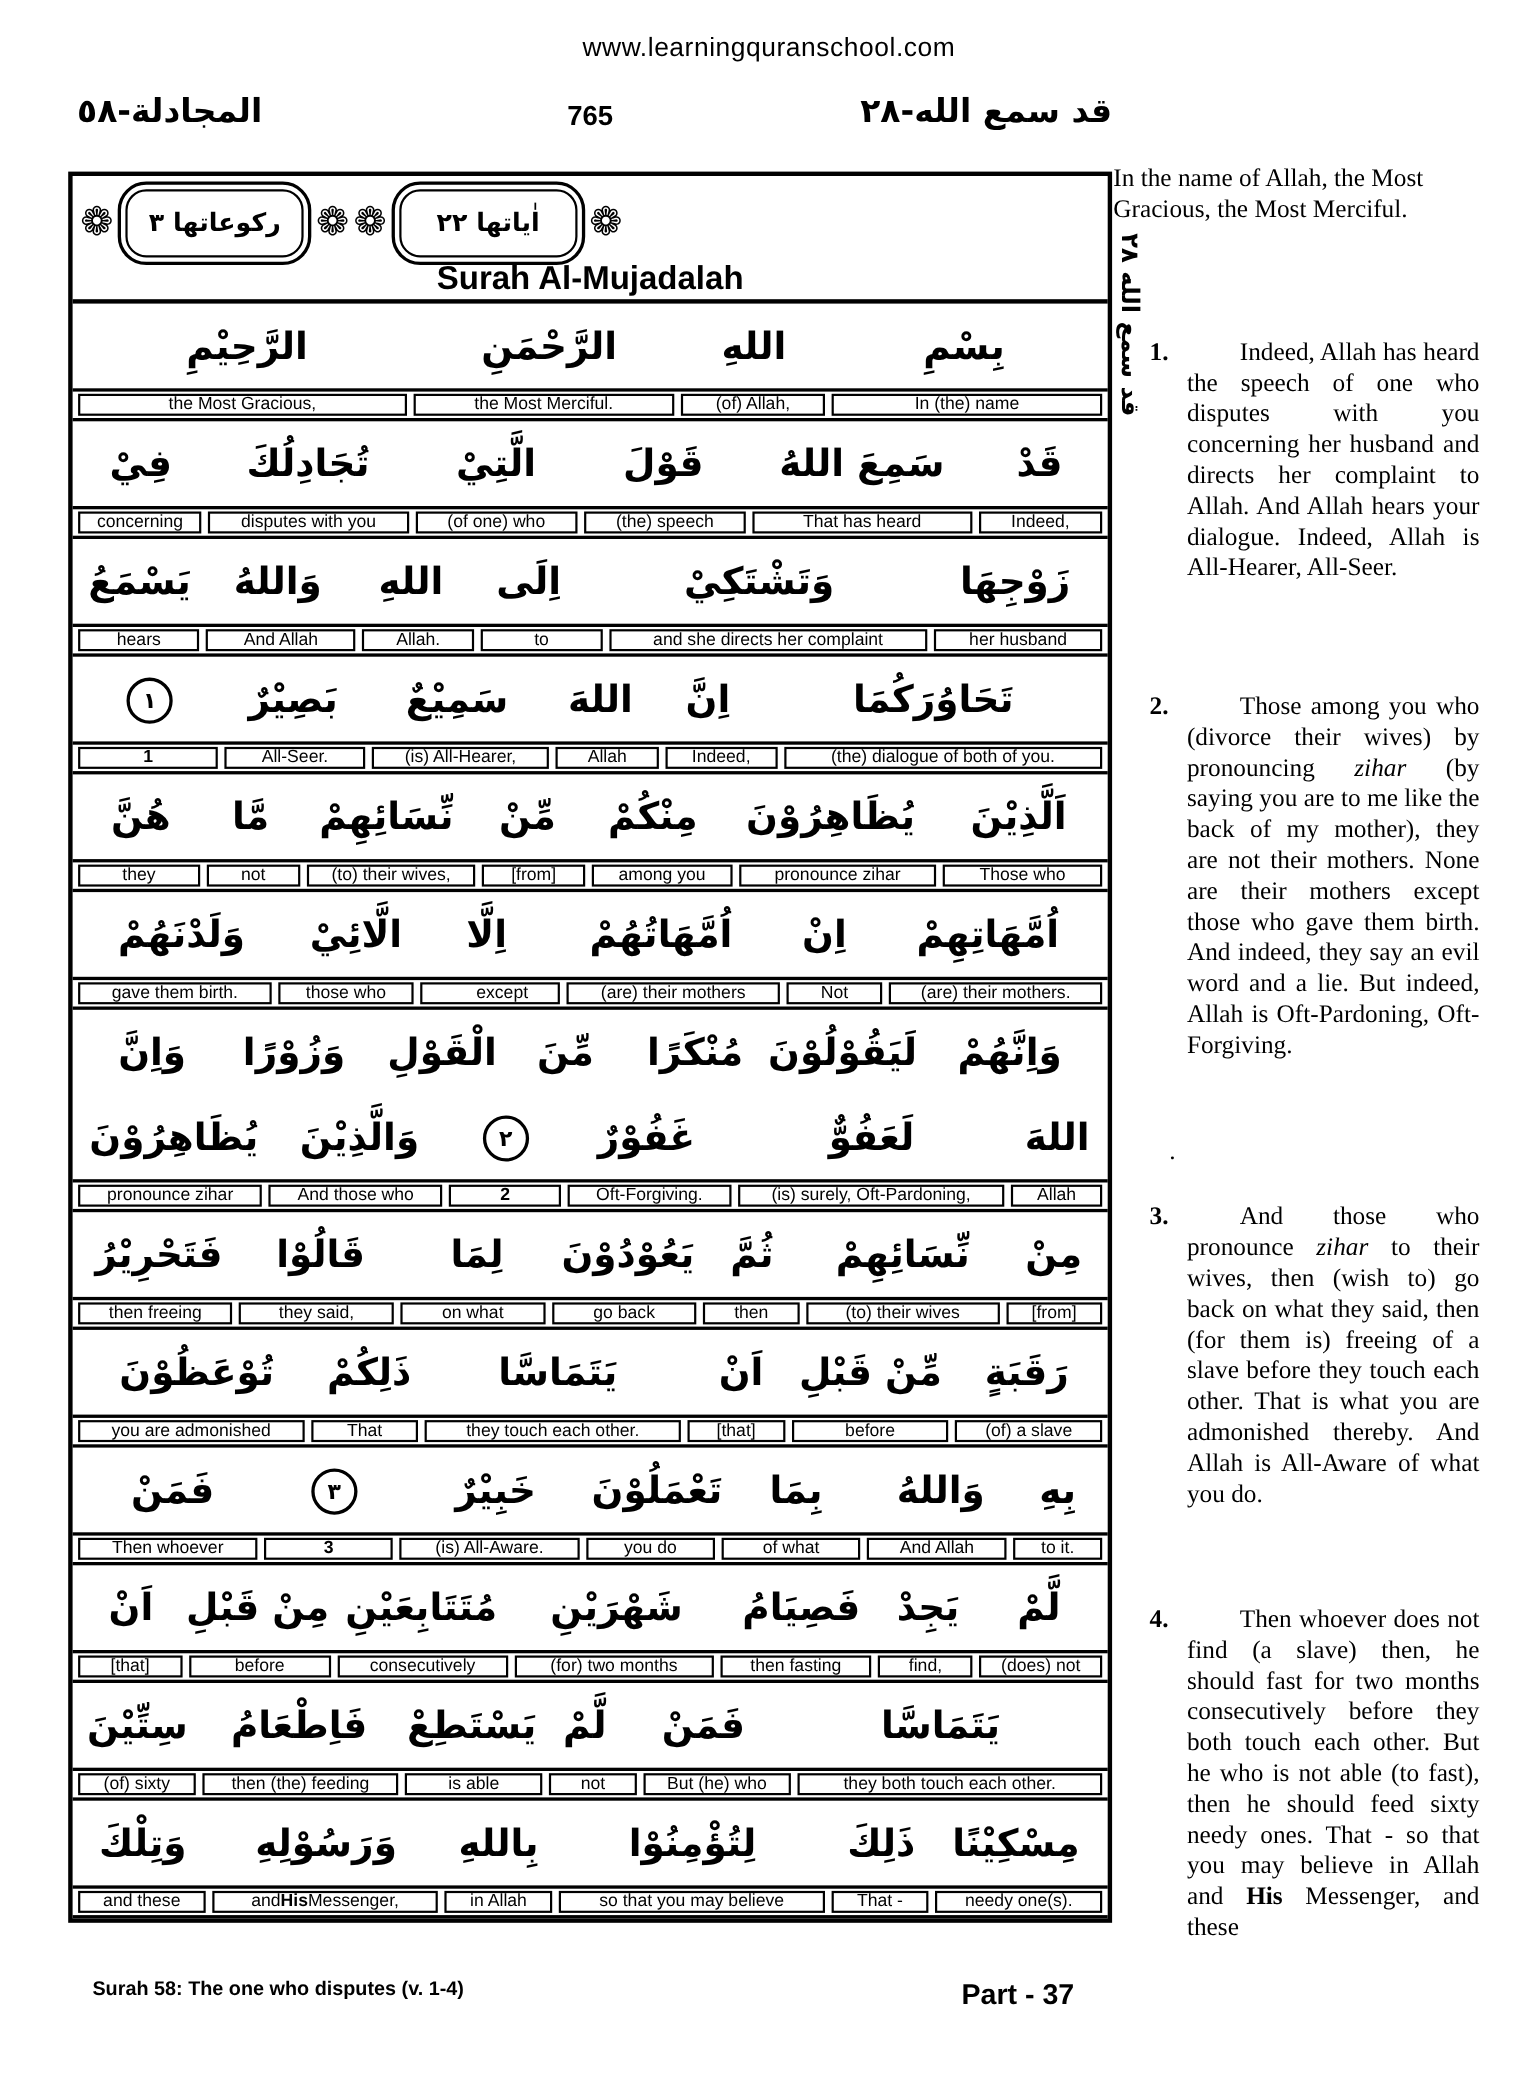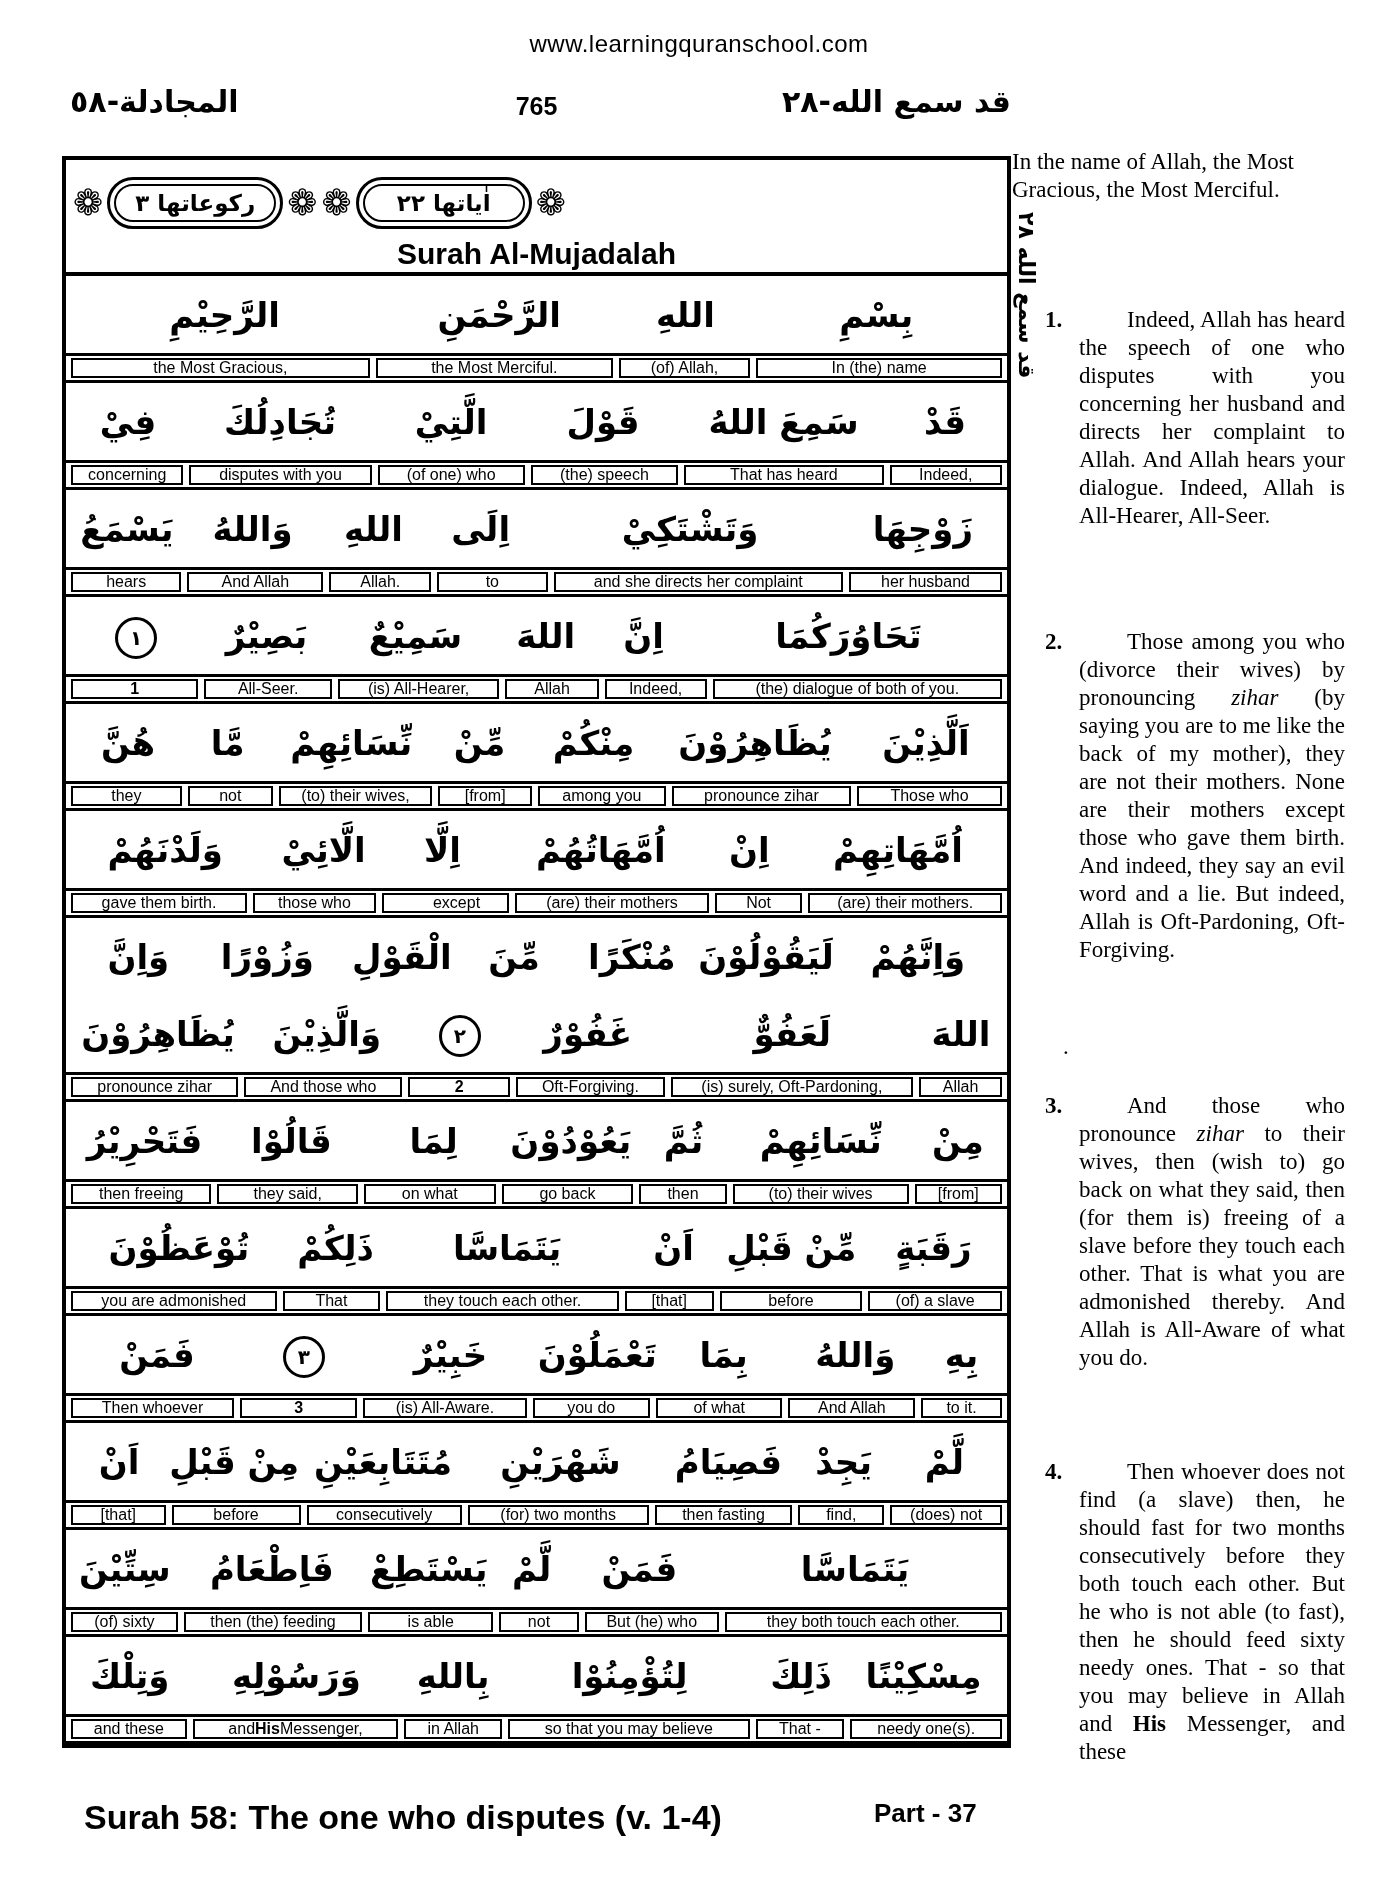--- a/index.html
+++ b/index.html
@@ -15,21 +15,21 @@
               font-size:25px;font-weight:bold;}
   .hdr-right{position:absolute;left:62px;top:84px;width:949px;text-align:right;
              font-size:30px;font-weight:bold;direction:rtl;font-family:"DejaVu Sans",sans-serif;}
 
   
   .main-table{position:absolute;left:62px;top:156px;width:949px;border:4px solid #000;
               box-sizing:border-box;background:#fff;}
   .banner{border-bottom:4px solid #000;padding:8px 7px 0;}
   .cartouche-band{display:flex;align-items:center;gap:4px;height:70px;}
   .orn{font-size:36px;line-height:1;flex:0 0 auto;font-family:"DejaVu Sans",sans-serif;}
-  .cartouche{position:relative;border:3px solid #000;border-radius:26px;height:52px;
+  .cartouche{position:relative;border:3px solid #000;border-radius:26px;height:76px;
              box-sizing:border-box;display:flex;align-items:center;justify-content:center;
              font-weight:bold;direction:rtl;font-family:"DejaVu Sans",sans-serif;padding:0 10px;}
   .cartouche::after{content:"";position:absolute;inset:4px;border:2px solid #000;border-radius:19px;}
   .c-side{flex:0 0 19%;font-size:23px;}
   .c-center{flex:1;font-size:26px;}
   .surah-title{height:34px;line-height:32px;text-align:center;font-weight:bold;font-size:30px;}
 
   .word-row{display:flex;align-items:center;height:77px;padding:0 5px;}
   .ar-cell{text-align:center;font-family:"DejaVu Sans",sans-serif;font-size:34px;font-weight:bold;
            direction:rtl;white-space:nowrap;min-width:0;}
@@ -48,21 +48,21 @@
   .bismillah{position:absolute;left:1012px;top:148px;width:282px;
              font-family:"Liberation Serif",serif;font-size:23px;line-height:28px;text-align:justify;}
   .para{position:absolute;left:1045px;width:300px;font-family:"Liberation Serif",serif;
         font-size:23px;line-height:28px;}
   .para .num{position:absolute;left:0;top:0;font-weight:bold;}
   .para .ptext{margin-left:34px;text-align:justify;text-indent:48px;}
   .p1{top:306px}.p2{top:628px}.p3{top:1092px}.p4{top:1458px}
   .stray{position:absolute;left:1063px;top:1034px;font-family:"Liberation Serif",serif;font-size:23px;}
 
   
-  .footer-left{position:absolute;left:84px;top:1798px;font-size:34px;font-weight:bold;}
+  .footer-left{position:absolute;left:84px;top:1798px;font-size:18px;font-weight:bold;}
   .footer-right{position:absolute;left:874px;top:1798px;font-size:26px;font-weight:bold;}
 </style>
 </head>
 <body>
 
 <div class="page">
 
   <div class="site-url">www.learningquranschool.com</div>
 
   <div class="hdr-left">المجادلة-٥٨</div>

